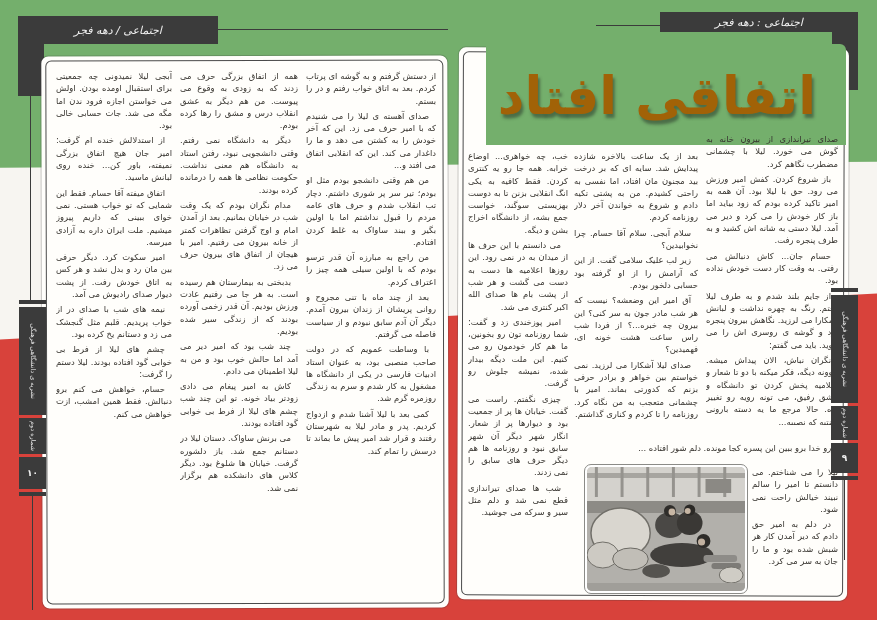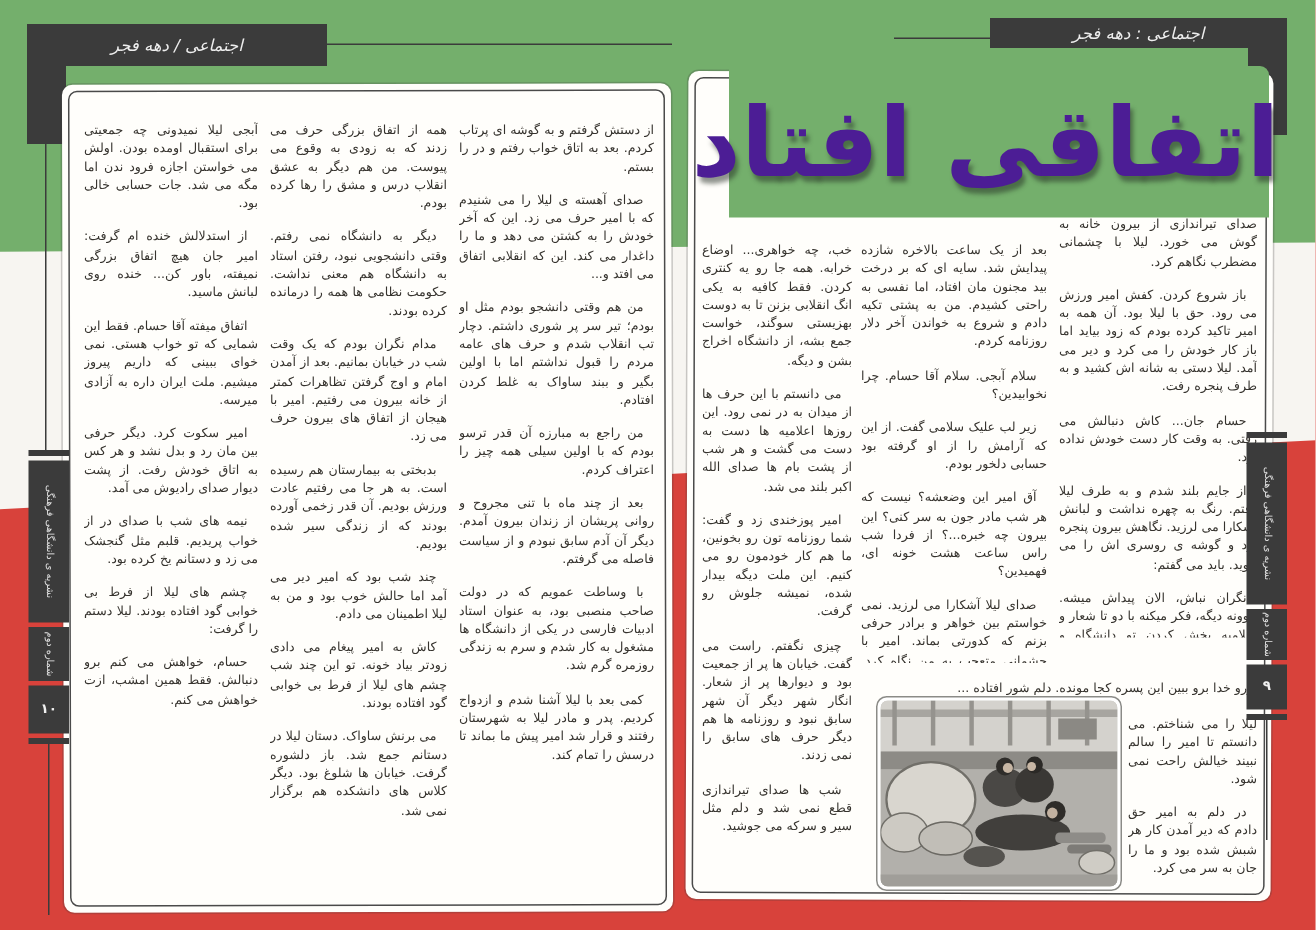--- a/index.html
+++ b/index.html
@@ -24,27 +24,27 @@
 
   
   .page{position:absolute;background:#fffefb;border-radius:7px;box-shadow:0 0 0 1px rgba(60,60,60,.25);}
   .pframe{position:absolute;inset:4px;border:1.5px solid #4a4a4a;border-radius:6px;pointer-events:none;}
   .page-left{left:42px;top:56px;width:406px;height:552px;transform:rotate(-0.15deg);}
   .page-right{left:458px;top:48px;width:390px;height:552px;transform:rotate(0.2deg);}
 
   
   .title-block{position:absolute;left:486px;top:44px;width:360px;height:101px;background:#74af6c;border-radius:0 6px 0 0;}
   .headline{position:absolute;left:492px;top:50px;width:330px;height:92px;display:flex;align-items:center;justify-content:center;
-            color:#4c1d95;font-size:64px;font-weight:bold;direction:rtl;white-space:nowrap;
+            color:#a16207;font-size:52px;font-weight:bold;direction:rtl;white-space:nowrap;
             text-shadow:2px 4px 3px rgba(35,45,35,.5);}
 
   
   .col{position:absolute;overflow:hidden;direction:rtl;text-align:justify;
        font-size:8.4px;line-height:12.3px;color:#36332e;}
-  .col p{margin:10px 0 3px 0;text-indent:7px;}
+  .col p{margin:0 0 3px 0;text-indent:7px;}
   .col p:first-child{text-indent:0;}
 
   
   .photo{position:absolute;left:584px;top:464px;width:164px;height:130px;background:#fff;
          border:1px solid #8b8b87;border-radius:7px;padding:2px;box-sizing:border-box;}
   .photo svg{display:block;width:100%;height:100%;border-radius:5px;}
 </style>
 </head>
 <body>
 
@@ -86,21 +86,21 @@
     </div>
   <div class="col" style="left:574px;top:150px;width:124px;height:292px;">
       <p>بعد از یک ساعت بالاخره شازده پیدایش شد. سایه ای که بر درخت بید مجنون مان افتاد، اما نفسی به راحتی کشیدم. من به پشتی تکیه دادم و شروع به خواندن آخر دلار روزنامه کردم.</p>
       <p>سلام آبجی. سلام آقا حسام. چرا نخوابیدین؟</p>
       <p>زیر لب علیک سلامی گفت. از این که آرامش را از او گرفته بود حسابی دلخور بودم.</p>
       <p>آق امیر این وضعشه؟ نیست که هر شب مادر جون به سر کنی؟ این بیرون چه خبره...؟ از فردا شب راس ساعت هشت خونه ای، فهمیدین؟</p>
       <p>صدای لیلا آشکارا می لرزید. نمی خواستم بین خواهر و برادر حرفی بزنم که کدورتی بماند. امیر با چشمانی متعجب به من نگاه کرد. روزنامه را تا کردم و کناری گذاشتم.</p>
     </div>
   <div class="col" style="left:468px;top:150px;width:100px;height:444px;">
       <p>خب، چه خواهری... اوضاع خرابه. همه جا رو یه کنتری کردن. فقط کافیه به یکی انگ انقلابی بزنن تا به دوست بهزیستی سوگند، خواست جمع بشه، از دانشگاه اخراج بشن و دیگه.</p>
-      <p>می دانستم با این حرف ها از میدان به در نمی رود. این روزها اعلامیه ها دست به دست می گشت و هر شب از پشت بام ها صدای الله اکبر بلند می شد.</p>
+      <p>می دانستم با این حرف ها از میدان به در نمی رود. این روزها اعلامیه ها دست به دست می گشت و هر شب از پشت بام ها صدای الله اکبر کنتری می شد.</p>
       <p>امیر پوزخندی زد و گفت: شما روزنامه تون رو بخونین، ما هم کار خودمون رو می کنیم. این ملت دیگه بیدار شده، نمیشه جلوش رو گرفت.</p>
       <p>چیزی نگفتم. راست می گفت. خیابان ها پر از جمعیت بود و دیوارها پر از شعار. انگار شهر دیگر آن شهر سابق نبود و روزنامه ها هم دیگر حرف های سابق را نمی زدند.</p>
       <p>شب ها صدای تیراندازی قطع نمی شد و دلم مثل سیر و سرکه می جوشید.</p>
     </div>
   <div class="col" style="left:574px;top:442px;width:264px;height:22px;">
     <p style="text-indent:0;">تورو خدا برو ببین این پسره کجا مونده. دلم شور افتاده ...</p>
   </div>
   <div class="col" style="left:752px;top:466px;width:86px;height:128px;">
       <p>لیلا را می شناختم. می دانستم تا امیر را سالم نبیند خیالش راحت نمی شود.</p>
       <p>در دلم به امیر حق دادم که دیر آمدن کار هر شبش شده بود و ما را جان به سر می کرد.</p>

